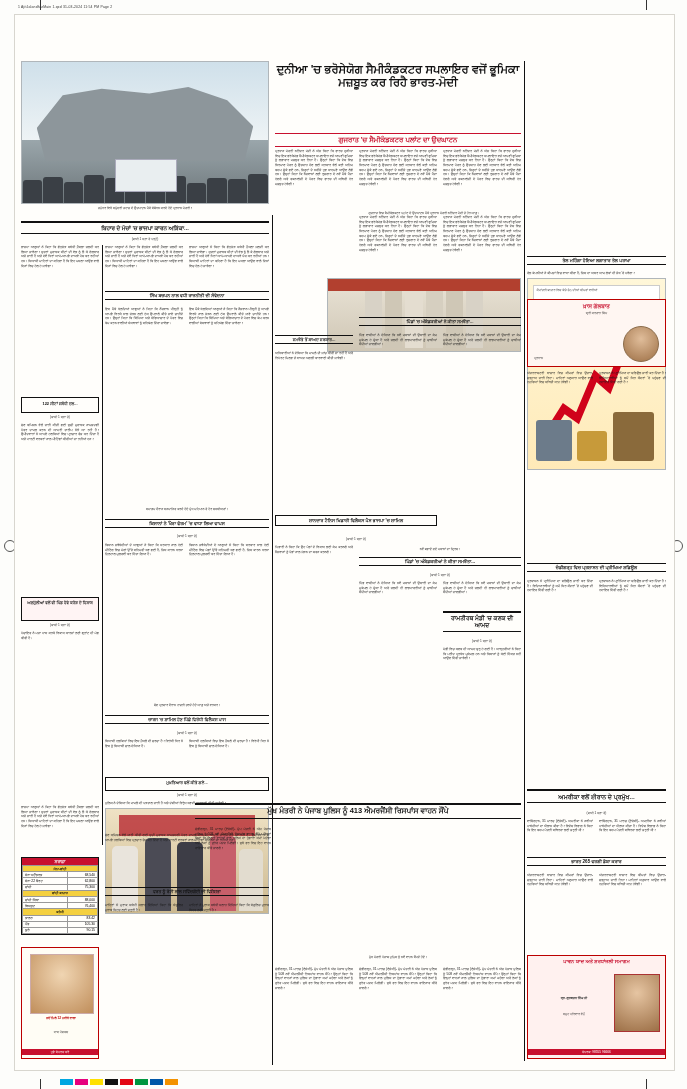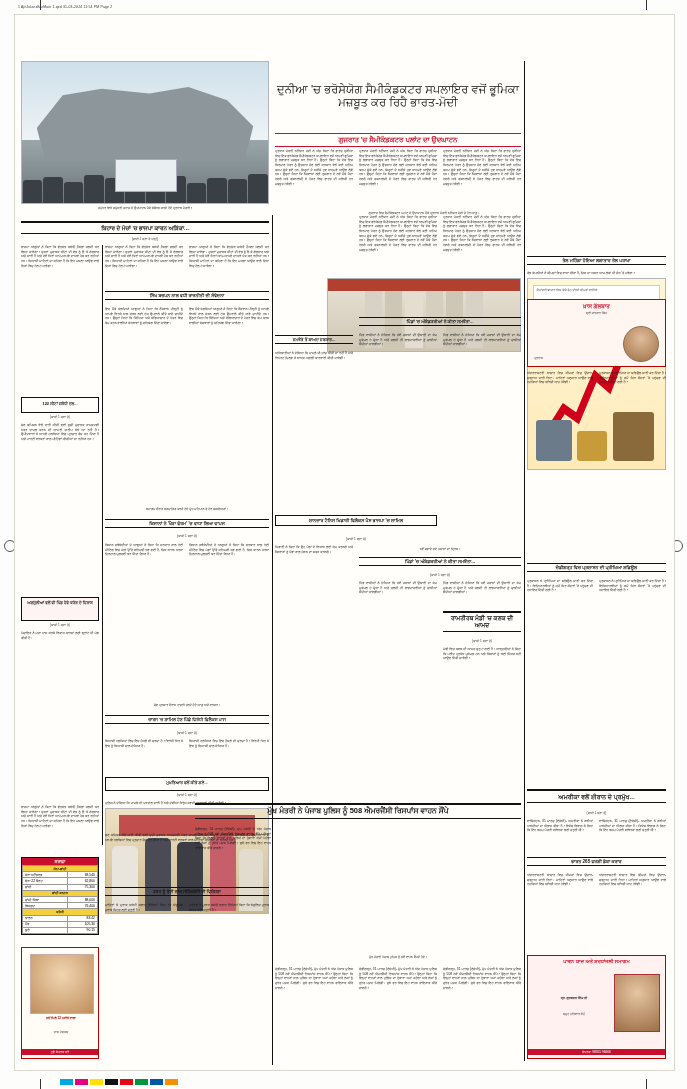--- a/index.html
+++ b/index.html
@@ -13,21 +13,21 @@
   .colorbar{position:absolute;bottom:4px;left:60px;display:flex;gap:2px;}
   .colorbar i{display:block;width:13px;height:6px;}
   
   .masthead{position:absolute;left:20px;top:20px;width:647px;height:34px;border-bottom:2px solid #111;}
   .mh-date{position:absolute;left:2px;top:10px;font-size:6.5px;color:#111;font-weight:bold;}
   .mh-logo{position:absolute;left:278px;top:3px;width:120px;height:24px;background:#c8102e;border-radius:2px;color:#fff;font-size:15px;font-weight:bold;text-align:center;line-height:24px;letter-spacing:1px;}
   .mh-right{position:absolute;right:36px;top:10px;font-size:6.5px;color:#111;font-weight:bold;}
   .mh-pageno{position:absolute;right:2px;top:0px;width:26px;height:26px;border:1px solid #111;font-size:17px;font-weight:bold;text-align:center;line-height:26px;}
   
   .blk{position:absolute;box-sizing:border-box;}
-  .hl{font-weight:normal;color:#111;line-height:1.12;margin-top:20px;}
+  .hl{font-weight:bold;color:#111;line-height:1.12;}
   .redhl{color:#c8102e;font-weight:bold;}
   .dbl{border-top:2px solid #111;border-bottom:1px solid #111;}
   .body-col{font-size:3.3px;line-height:1.42;color:#1a1a1a;text-align:justify;overflow:hidden;word-break:break-word;}
   .cap{font-size:3.2px;color:#222;line-height:1.3;text-align:center;}
   .photo{background:#cfd6da;border:1px solid #b0b6ba;overflow:hidden;position:relative;}
   .sky{position:absolute;left:0;top:0;right:0;height:55%;background:linear-gradient(#cfe0ea,#eef3f5);}
   .ground{position:absolute;left:0;bottom:0;right:0;height:45%;background:linear-gradient(#9aa6ab,#6d767a);}
   .ship{position:absolute;left:6%;top:12%;width:88%;height:58%;background:#8d969b;clip-path:polygon(0 60%,12% 20%,30% 12%,52% 18%,70% 10%,88% 26%,100% 58%,96% 100%,4% 100%);}
   .crowdrow{position:absolute;left:0;bottom:0;width:100%;height:30%;display:flex;align-items:flex-end;}
   .crowdrow i{flex:1;margin:0 .5px;background:#3a3f45;border-radius:3px 3px 0 0;}
@@ -207,21 +207,21 @@
 
     <div class="blk smallhead" style="left:260px;top:500px;width:162px;border:1px solid #111;padding:2px 0;font-size:4.6px;">ਸ਼ਾਨਦਾਰ ਟੈਨਿਸ ਖਿਡਾਰੀ ਫਿਲੈਕਸ ਪੈਸ ਭਾਜਪਾ 'ਚ ਸ਼ਾਮਿਲ</div>
     <div class="blk byline" style="left:260px;top:522px;width:162px;">(ਬਾਕੀ 1 ਸਫ਼ਾ ਤੇ)</div>
     <div class="blk body-col" style="left:260px;top:530px;width:78px;height:48px;">ਖਿਡਾਰੀ ਨੇ ਕਿਹਾ ਕਿ ਉਹ ਖੇਡਾਂ ਦੇ ਵਿਕਾਸ ਲਈ ਕੰਮ ਕਰਨਗੇ ਅਤੇ ਨੌਜਵਾਨਾਂ ਨੂੰ ਖੇਡਾਂ ਨਾਲ ਜੋੜਨ ਦਾ ਯਤਨ ਕਰਨਗੇ।</div>
 
     <div class="blk boxhead" style="left:428px;top:596px;width:78px;font-size:6px;border-top:2px solid #111;border-bottom:1px solid #111;padding:2px 0;">ਰਾਮਤੀਰਥ ਮੰਡੀ 'ਚ ਕਣਕ ਦੀ ਆਮਦ</div>
     <div class="blk byline" style="left:428px;top:624px;width:78px;">(ਬਾਕੀ 1 ਸਫ਼ਾ ਤੇ)</div>
     <div class="blk body-col" style="left:428px;top:632px;width:78px;height:130px;">ਮੰਡੀ ਵਿਚ ਕਣਕ ਦੀ ਆਮਦ ਸ਼ੁਰੂ ਹੋ ਗਈ ਹੈ। ਆੜ੍ਹਤੀਆਂ ਨੇ ਕਿਹਾ ਕਿ ਖ਼ਰੀਦ ਪ੍ਰਬੰਧ ਮੁਕੰਮਲ ਹਨ ਅਤੇ ਕਿਸਾਨਾਂ ਨੂੰ ਕੋਈ ਦਿੱਕਤ ਨਹੀਂ ਆਉਣ ਦਿੱਤੀ ਜਾਵੇਗੀ।</div>
 
     <div class="blk dbl" style="left:180px;top:788px;width:326px;padding:2px 0;">
-      <div class="boxhead" style="font-size:7.5px;">ਮੁੱਖ ਮੰਤਰੀ ਨੇ ਪੰਜਾਬ ਪੁਲਿਸ ਨੂੰ 508 ਐਮਰਜੈਂਸੀ ਰਿਸਪਾਂਸ ਵਾਹਨ ਸੌਂਪੇ</div>
+      <div class="boxhead" style="font-size:7.5px;">ਮੁੱਖ ਮੰਤਰੀ ਨੇ ਪੰਜਾਬ ਪੁਲਿਸ ਨੂੰ 413 ਐਮਰਜੈਂਸੀ ਰਿਸਪਾਂਸ ਵਾਹਨ ਸੌਂਪੇ</div>
     </div>
 
     <div class="blk cap" style="left:260px;top:940px;width:246px;">ਮੁੱਖ ਮੰਤਰੀ ਪੰਜਾਬ ਪੁਲਿਸ ਨੂੰ ਨਵੇਂ ਵਾਹਨ ਸੌਂਪਦੇ ਹੋਏ।</div>
     <div class="blk body-col" style="left:180px;top:812px;width:76px;height:130px;">ਚੰਡੀਗੜ੍ਹ, 31 ਮਾਰਚ (ਏਜੰਸੀ)- ਮੁੱਖ ਮੰਤਰੀ ਨੇ ਅੱਜ ਪੰਜਾਬ ਪੁਲਿਸ ਨੂੰ 508 ਨਵੇਂ ਐਮਰਜੈਂਸੀ ਰਿਸਪਾਂਸ ਵਾਹਨ ਸੌਂਪੇ। ਉਨ੍ਹਾਂ ਕਿਹਾ ਕਿ ਇਨ੍ਹਾਂ ਵਾਹਨਾਂ ਨਾਲ ਪੁਲਿਸ ਦਾ ਹੁੰਗਾਰਾ ਸਮਾਂ ਘਟੇਗਾ ਅਤੇ ਲੋਕਾਂ ਨੂੰ ਤੁਰੰਤ ਮਦਦ ਮਿਲੇਗੀ। ਸੂਬੇ ਭਰ ਵਿਚ ਇਹ ਵਾਹਨ ਤਾਇਨਾਤ ਕੀਤੇ ਜਾਣਗੇ।</div>
     <div class="blk body-col" style="left:260px;top:952px;width:78px;height:92px;">ਚੰਡੀਗੜ੍ਹ, 31 ਮਾਰਚ (ਏਜੰਸੀ)- ਮੁੱਖ ਮੰਤਰੀ ਨੇ ਅੱਜ ਪੰਜਾਬ ਪੁਲਿਸ ਨੂੰ 508 ਨਵੇਂ ਐਮਰਜੈਂਸੀ ਰਿਸਪਾਂਸ ਵਾਹਨ ਸੌਂਪੇ। ਉਨ੍ਹਾਂ ਕਿਹਾ ਕਿ ਇਨ੍ਹਾਂ ਵਾਹਨਾਂ ਨਾਲ ਪੁਲਿਸ ਦਾ ਹੁੰਗਾਰਾ ਸਮਾਂ ਘਟੇਗਾ ਅਤੇ ਲੋਕਾਂ ਨੂੰ ਤੁਰੰਤ ਮਦਦ ਮਿਲੇਗੀ। ਸੂਬੇ ਭਰ ਵਿਚ ਇਹ ਵਾਹਨ ਤਾਇਨਾਤ ਕੀਤੇ ਜਾਣਗੇ।</div>
     <div class="blk body-col" style="left:344px;top:952px;width:78px;height:92px;">ਚੰਡੀਗੜ੍ਹ, 31 ਮਾਰਚ (ਏਜੰਸੀ)- ਮੁੱਖ ਮੰਤਰੀ ਨੇ ਅੱਜ ਪੰਜਾਬ ਪੁਲਿਸ ਨੂੰ 508 ਨਵੇਂ ਐਮਰਜੈਂਸੀ ਰਿਸਪਾਂਸ ਵਾਹਨ ਸੌਂਪੇ। ਉਨ੍ਹਾਂ ਕਿਹਾ ਕਿ ਇਨ੍ਹਾਂ ਵਾਹਨਾਂ ਨਾਲ ਪੁਲਿਸ ਦਾ ਹੁੰਗਾਰਾ ਸਮਾਂ ਘਟੇਗਾ ਅਤੇ ਲੋਕਾਂ ਨੂੰ ਤੁਰੰਤ ਮਦਦ ਮਿਲੇਗੀ। ਸੂਬੇ ਭਰ ਵਿਚ ਇਹ ਵਾਹਨ ਤਾਇਨਾਤ ਕੀਤੇ ਜਾਣਗੇ।</div>
     <div class="blk body-col" style="left:428px;top:952px;width:78px;height:92px;">ਚੰਡੀਗੜ੍ਹ, 31 ਮਾਰਚ (ਏਜੰਸੀ)- ਮੁੱਖ ਮੰਤਰੀ ਨੇ ਅੱਜ ਪੰਜਾਬ ਪੁਲਿਸ ਨੂੰ 508 ਨਵੇਂ ਐਮਰਜੈਂਸੀ ਰਿਸਪਾਂਸ ਵਾਹਨ ਸੌਂਪੇ। ਉਨ੍ਹਾਂ ਕਿਹਾ ਕਿ ਇਨ੍ਹਾਂ ਵਾਹਨਾਂ ਨਾਲ ਪੁਲਿਸ ਦਾ ਹੁੰਗਾਰਾ ਸਮਾਂ ਘਟੇਗਾ ਅਤੇ ਲੋਕਾਂ ਨੂੰ ਤੁਰੰਤ ਮਦਦ ਮਿਲੇਗੀ। ਸੂਬੇ ਭਰ ਵਿਚ ਇਹ ਵਾਹਨ ਤਾਇਨਾਤ ਕੀਤੇ ਜਾਣਗੇ।</div>
 
     <div class="blk body-col" style="left:512px;top:356px;width:66px;height:190px;">ਅੰਤਰਰਾਸ਼ਟਰੀ ਬਾਜ਼ਾਰ ਵਿਚ ਕੀਮਤਾਂ ਵਿਚ ਉਤਾਰ-ਚੜ੍ਹਾਅ ਜਾਰੀ ਰਿਹਾ। ਮਾਹਿਰਾਂ ਅਨੁਸਾਰ ਆਉਣ ਵਾਲੇ ਹਫ਼ਤਿਆਂ ਵਿਚ ਸਥਿਤੀ ਸਾਫ਼ ਹੋਵੇਗੀ।</div>
     <div class="blk body-col" style="left:584px;top:356px;width:67px;height:190px;">ਪ੍ਰਸ਼ਾਸਨ ਨੇ ਪ੍ਰੀਖਿਆ ਦਾ ਸ਼ਡਿਊਲ ਜਾਰੀ ਕਰ ਦਿੱਤਾ ਹੈ। ਵਿਦਿਆਰਥੀਆਂ ਨੂੰ ਸਮੇਂ ਸਿਰ ਕੇਂਦਰਾਂ 'ਤੇ ਪਹੁੰਚਣ ਦੀ ਹਦਾਇਤ ਦਿੱਤੀ ਗਈ ਹੈ।</div>

